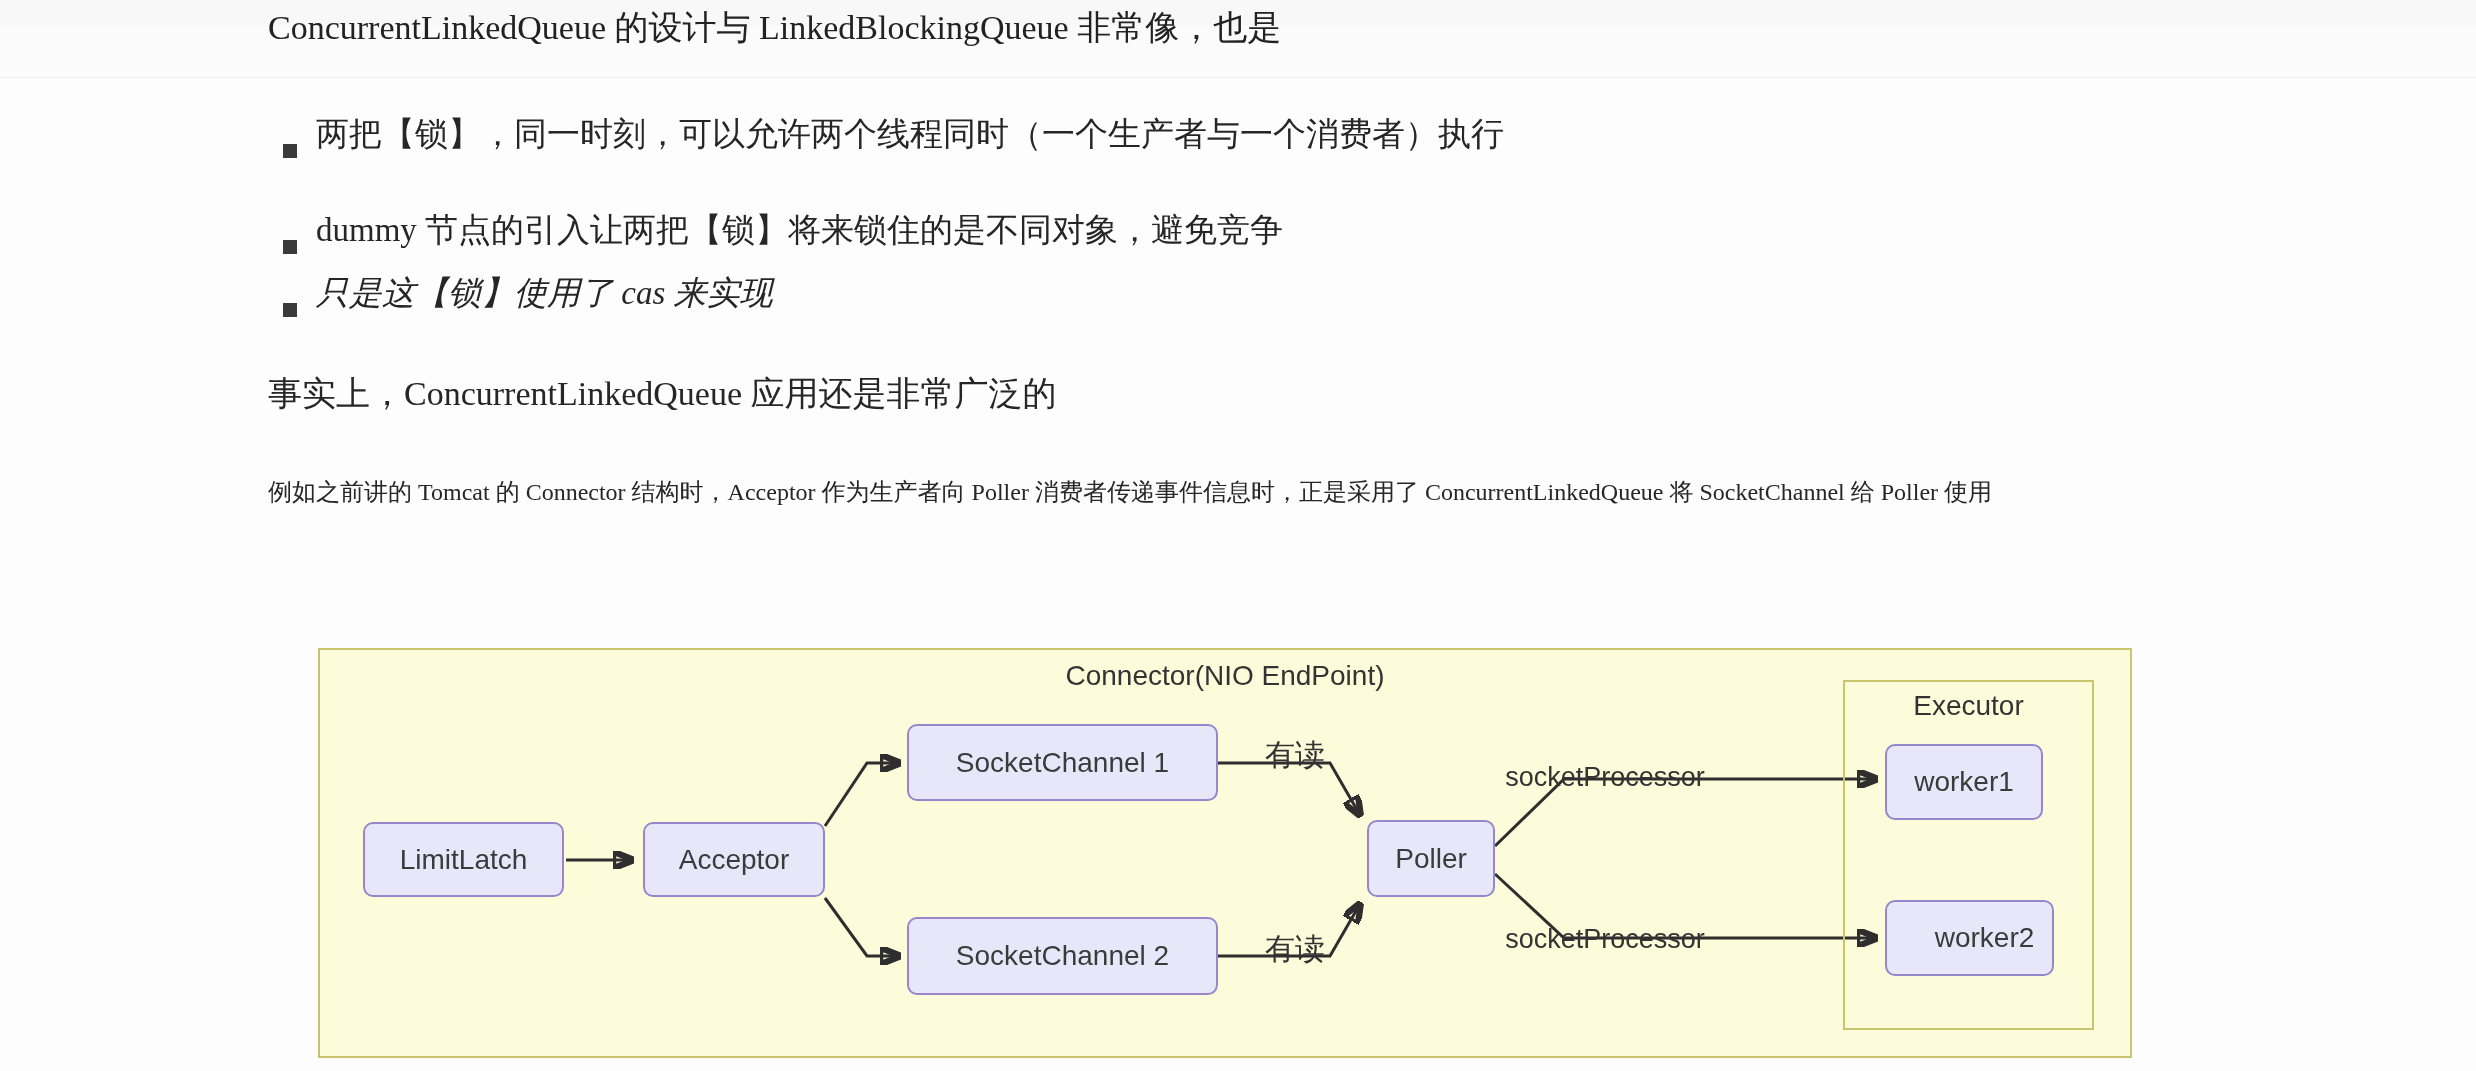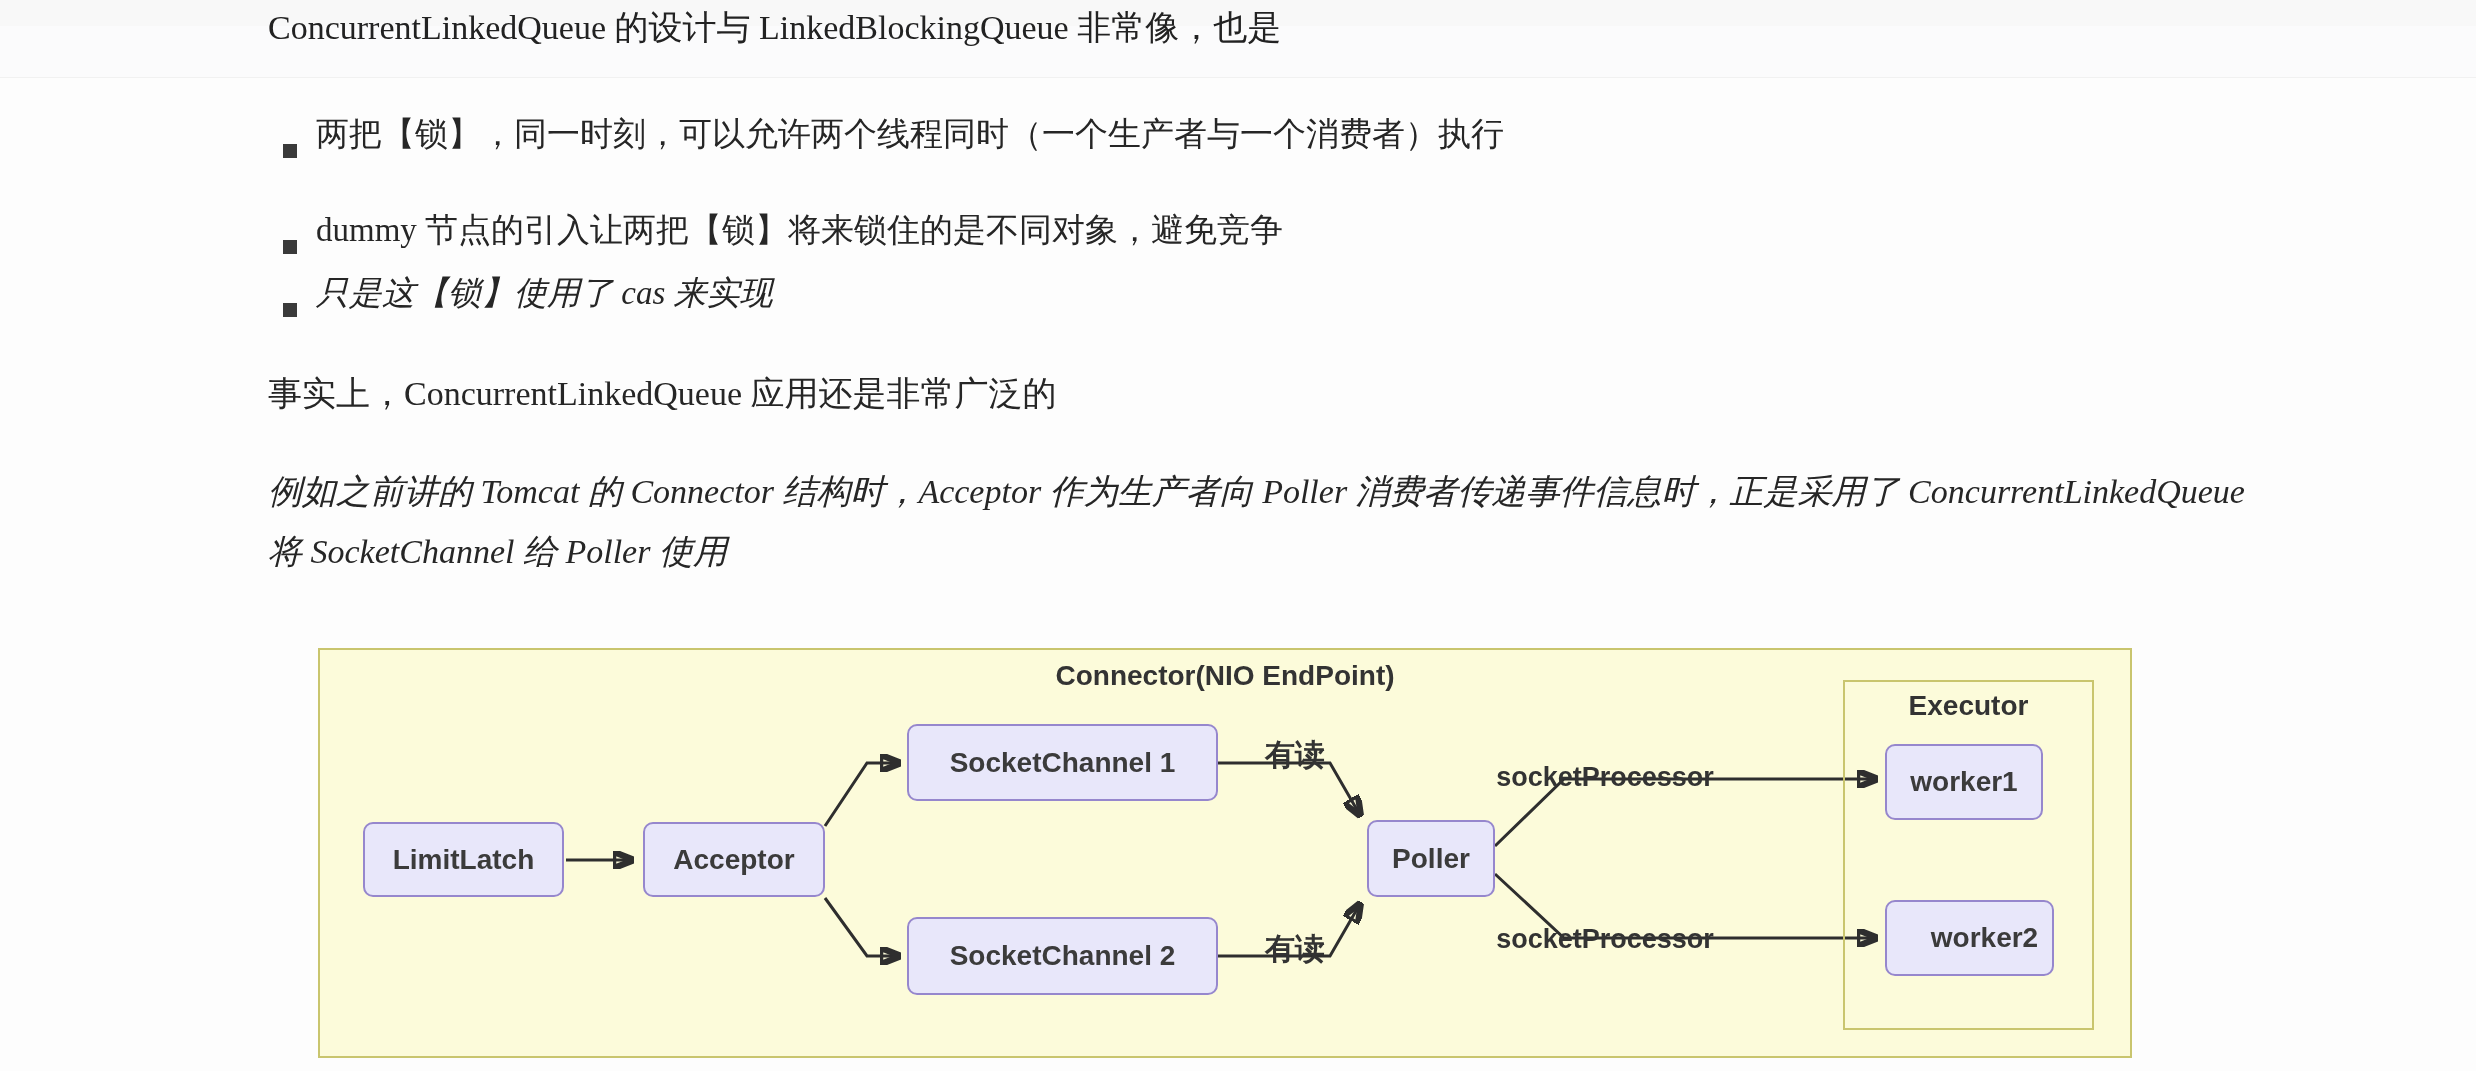--- a/index.html
+++ b/index.html
@@ -32,32 +32,30 @@
   .b1 { top:110px; }
   .b2 { top:190px;margin-top:16px; }
   .b3 { top:269px;font-style:italic; }
 
   .para1 {
     position:absolute; left:268px; top:372px;
     font-size:34px; line-height:44px; color:#262626; white-space:nowrap;
   }
   .para2 {
     position:absolute; left:268px; top:462px; width:1995px;
-    font-size:34px; line-height:60px; color:#262626;
+    font-size:24px; line-height:60px; color:#262626;
     word-break:break-word;
-    font-style:italic;
   }
 
   
   .diagram {
     position:absolute; left:318px; top:648px;
     width:1814px; height:410px;
     background: var(--canvas-fill, #fcfbda);
     border: 2px solid var(--canvas-border, #c9c56e);
-    font-weight: bold;
   }
   .diagram-title {
     position:absolute; left:0; top:10px; width:100%;
     text-align:center;
     font-family:"Liberation Sans","DejaVu Sans",sans-serif;
     font-size:28px; color:#333;
   }
   .node {
     position:absolute;
     background: var(--node-fill, #e8e7fa);

